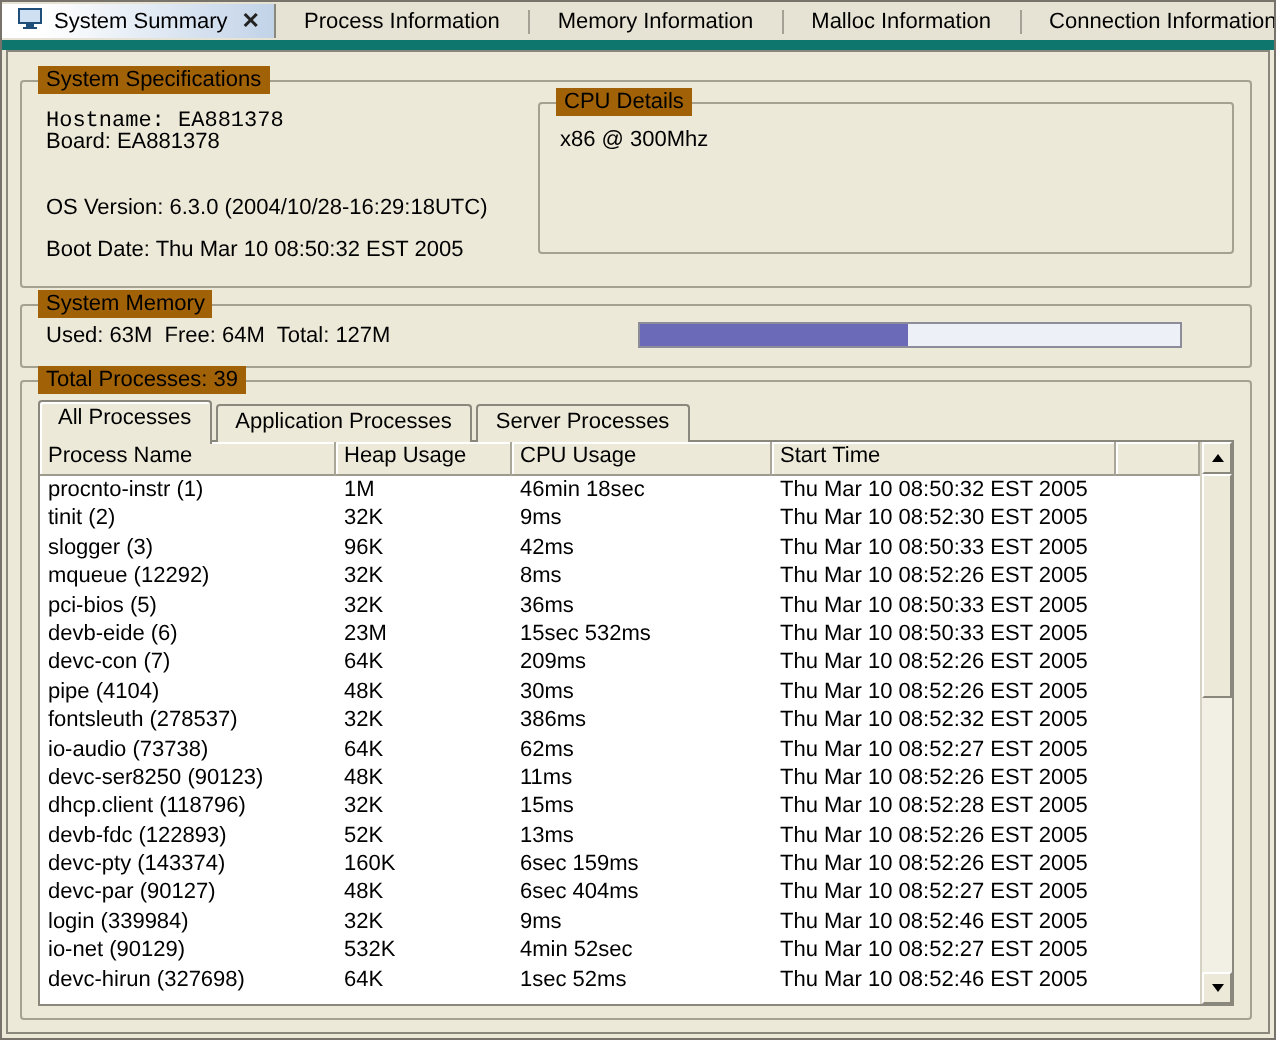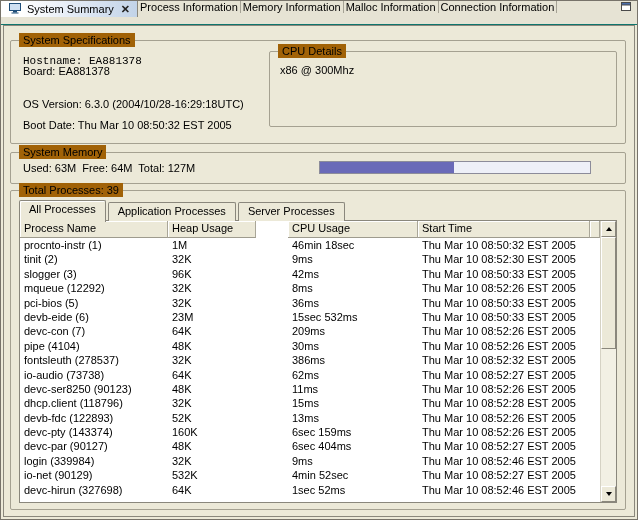--- a/index.html
+++ b/index.html
@@ -5,22 +5,22 @@
   * { box-sizing: border-box; margin: 0; padding: 0; }
   html,body { background:#ffffff; }
   .root {
     position: relative; width: 638px; height: 520px;
     background:#ece9d8; color:#000;
     font-family:"Liberation Sans", sans-serif; font-size:11px;
     border:1px solid #77736a; overflow:hidden;
   }
   
   .tabbar { position:absolute; top:0; left:0; right:0; height:24px;
-    display:flex; align-items:flex-start; background:#e6e3d4; border-bottom:1px solid #0f766e; }
-  .view-tab { display:flex; align-items:center; padding:0 2px; white-space:nowrap;
+    display:flex; align-items:center; background:#e6e3d4; border-bottom:5px solid #0f766e; }
+  .view-tab { display:flex; align-items:center; padding:0 14px; white-space:nowrap;
     border-right:1px solid #a5a295; cursor:default; }
   .view-tab.active { background:linear-gradient(to right,#ffffff 15%,#c2d3e8);
     border-right:1px solid #8a877c; padding:0 7px; gap:5px; }
   .tab-close { font-weight:bold; font-size:11px; color:#222; margin-left:2px; line-height:10px; }
   .tabbar-spacer { flex:1; }
   .min-btn { width:22px; display:flex; align-items:center; justify-content:center; }
   
   .content { position:absolute; top:24px; left:2px; right:2px; bottom:2px;
     border:1px solid #8a877c; background:#ece9d8; }
   .groupbox { position:absolute; border:1px solid #a5a191; border-radius:2px; }
@@ -42,21 +42,21 @@
   .ptabs { position:absolute; left:8px; top:8px; height:22px; display:flex; align-items:flex-end; z-index:2; }
   .ptab { height:19px; line-height:17px; padding:0 9px; background:#ece9d8;
     border:1px solid #8a877c; border-bottom:none; margin-right:2px;
     border-top-left-radius:2px; border-top-right-radius:2px; white-space:nowrap; }
   .ptab.selected { height:22px; margin-bottom:-1px; box-shadow:inset 1px 1px 0 #fff; }
   .table-pane { position:absolute; left:8px; top:29px; right:8px; bottom:6px;
     border:1px solid #8a877c; background:#ffffff; }
   .thead { position:absolute; top:0; left:0; right:16px; height:17px; display:flex; }
   .th { background:#ece9d8; border-right:1px solid #a9a698; border-bottom:1px solid #9e9b8e;
     box-shadow:inset 1px 1px 0 #fff; padding:1px 4px; white-space:nowrap; overflow:hidden; }
-  .c0 { width:148px; } .c1 { width:88px; } .c2 { width:130px;margin-left:32px; } .c3 { width:172px; }
+  .c0 { width:148px; } .c1 { width:88px; } .c2 { width:130px; } .c3 { width:172px; }
   .c4 { flex:1; min-width:0; }
   .rows { position:absolute; top:17px; left:0; right:16px; bottom:0; overflow:hidden; background:#fff; }
   .prow { display:flex; height:14.4px; line-height:14px; }
   .pcell { padding:0 4px; white-space:nowrap; overflow:hidden; }
   
   .vscroll { position:absolute; top:0; right:0; bottom:0; width:16px;
     background:#f2f0e4; border-left:1px solid #d5d2c4; }
   .sbtn { position:absolute; left:0; width:15px; height:16px; background:#ece9d8;
     border:1px solid; border-color:#fff #8a877c #8a877c #fff;
     display:flex; align-items:center; justify-content:center; }

